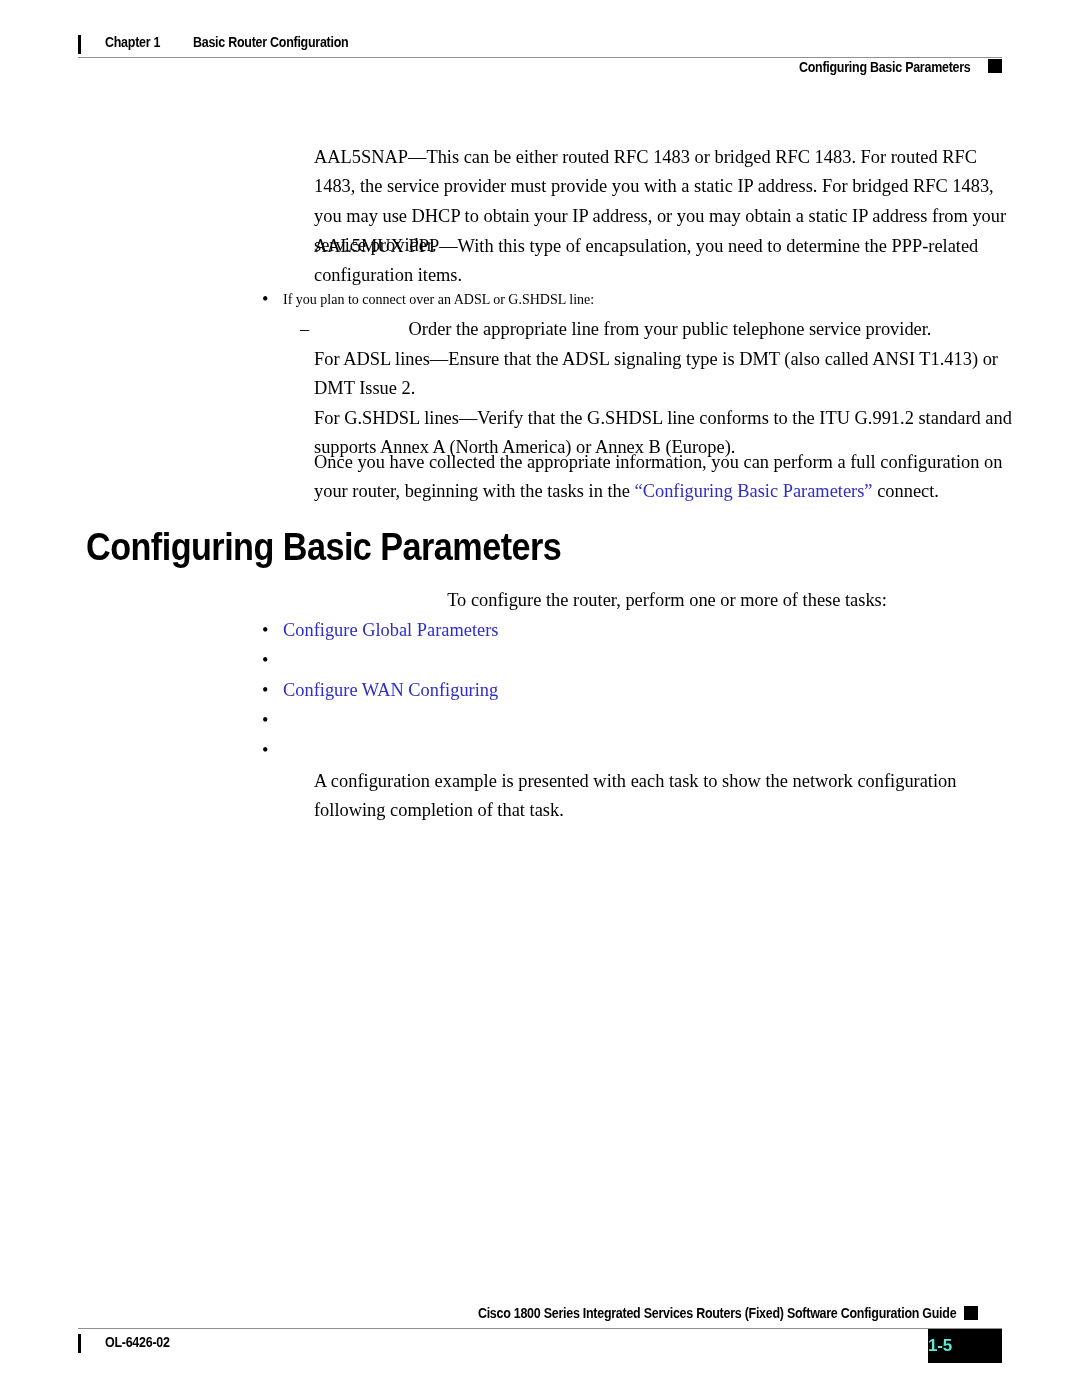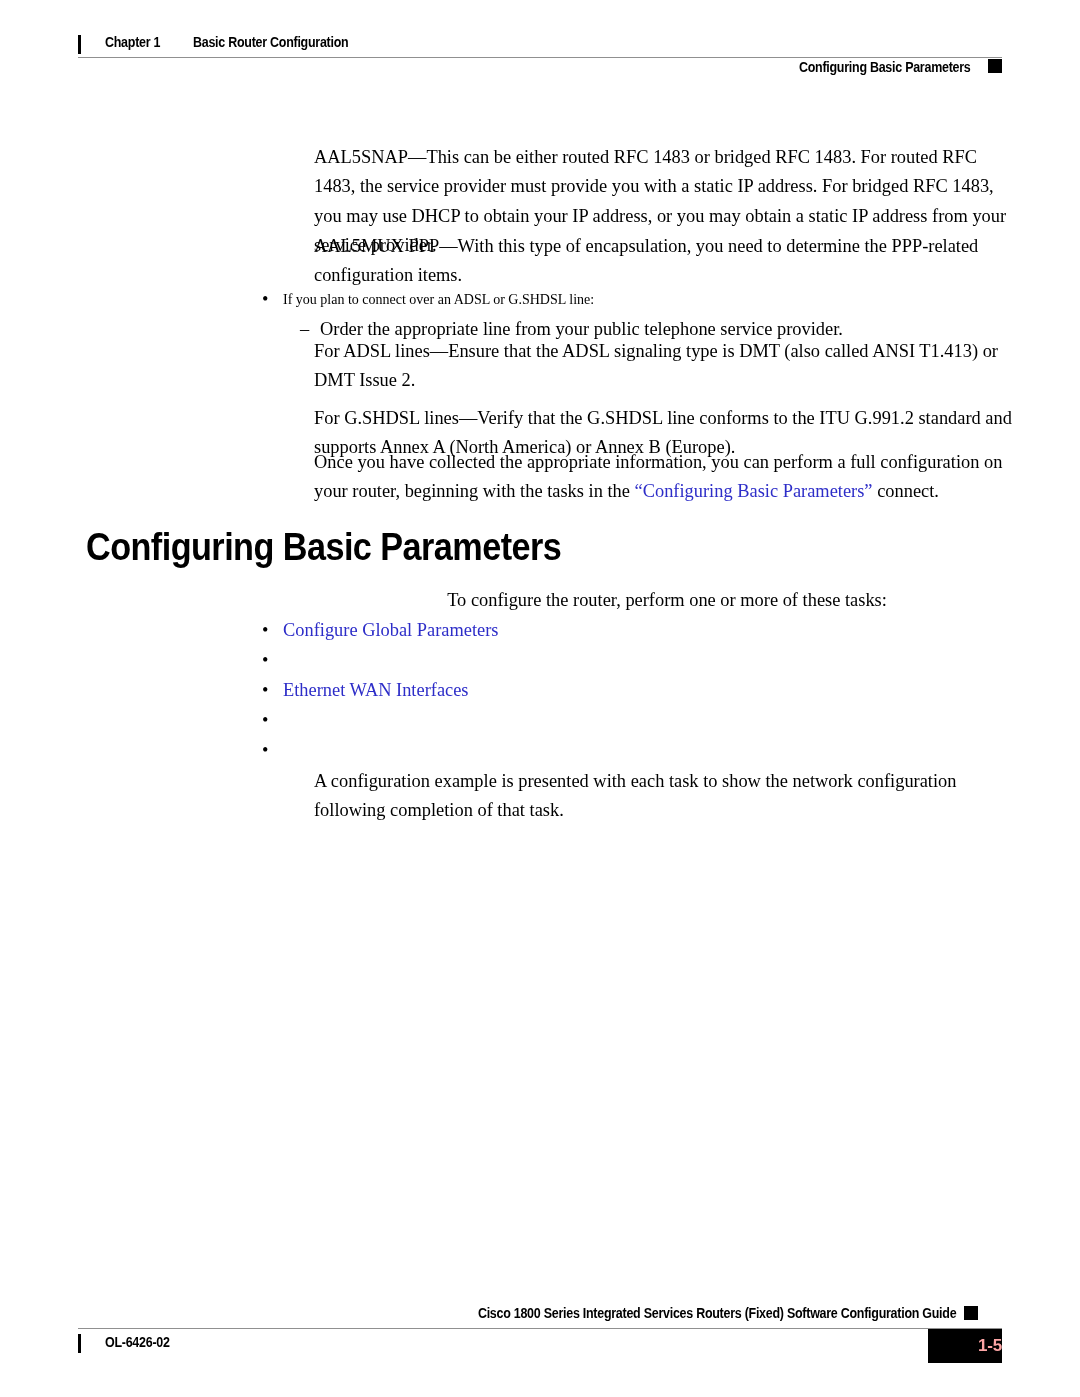--- a/index.html
+++ b/index.html
@@ -135,20 +135,21 @@
     font-size: 18.4px;
     line-height: 29.4px;
   }
   .dash-row .txt {
     position: absolute;
     left: 20px;
     top: 0;
     width: 700px;
     font-size: 18.4px;
     line-height: 29.4px;
+    text-align: center;
   }
 
   a.xref, .xref {
     color: #2d2dc8;
     text-decoration: none;
   }
 
   
   .h1 {
     position: absolute;
@@ -256,22 +257,22 @@
     height: 34px;
     background: #000000;
   }
   .footer-pagenum {
     position: absolute;
     left: 0;
     top: 0;
     width: 74px;
     height: 34px;
     line-height: 34px;
-    text-align: right;
-    color: #fca5a5;
+    text-align: left;
+    color: #5eead4;
     font-family: "Liberation Sans Narrow", "Liberation Sans", sans-serif;
     font-weight: bold;
     font-size: 17px;
     letter-spacing: -0.2px;
   }
 </style>
 </head>
 <body>
 
 <div class="page">
@@ -294,21 +295,21 @@
     <div class="bullet-row" style="top:285px;">
       <span class="mark">•</span>
       <span class="txt">If you plan to connect over an ADSL or G.SHDSL line:</span>
     </div>
 
     <div class="dash-row" style="top:315px;">
       <span class="mark">–</span>
       <span class="txt">Order the appropriate line from your public telephone service provider.</span>
     </div>
 
-    <div class="para" style="top:337px; left:314px; width:708px;">For ADSL lines—Ensure that the ADSL signaling type is DMT (also called ANSI T1.413) or DMT Issue 2.</div>
+    <div class="para" style="top:345px; left:314px; width:708px;">For ADSL lines—Ensure that the ADSL signaling type is DMT (also called ANSI T1.413) or DMT Issue 2.</div>
 
     <div class="para" style="top:404px; left:314px; width:708px;">For G.SHDSL lines—Verify that the G.SHDSL line conforms to the ITU G.991.2 standard and supports Annex A (North America) or Annex B (Europe).</div>
 
     <div class="para" style="top:448px; left:314px; width:708px;">
       <span>Once you have collected the appropriate information, you can perform a full configuration on your router, beginning with the tasks in the </span><span class="xref">“Configuring Basic Parameters”</span><span> connect.</span>
     </div>
 
     <div class="h1">Configuring Basic Parameters</div>
 
     <div class="para" style="top:586px;text-align:center;">To configure the router, perform one or more of these tasks:</div>
@@ -316,21 +317,21 @@
     <div class="linklist">
       <div class="li">
         <span class="mark">•</span>
         <span class="lnk">Configure Global Parameters</span>
       </div>
       <div class="li">
         <span class="mark">•</span>
       </div>
       <div class="li">
         <span class="mark">•</span>
-        <span class="lnk">Ethernet WAN Interfaces</span>
+        <span class="lnk">Configure WAN Configuring</span>
       </div>
       <div class="li">
         <span class="mark">•</span>
       </div>
       <div class="li">
         <span class="mark">•</span>
       </div>
     </div>
 
     <div class="para" style="top:767px;">A configuration example is presented with each task to show the network configuration following completion of that task.</div>

